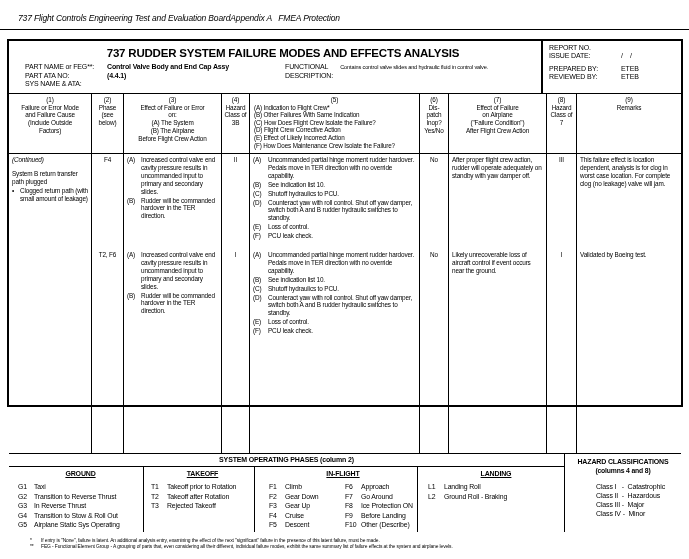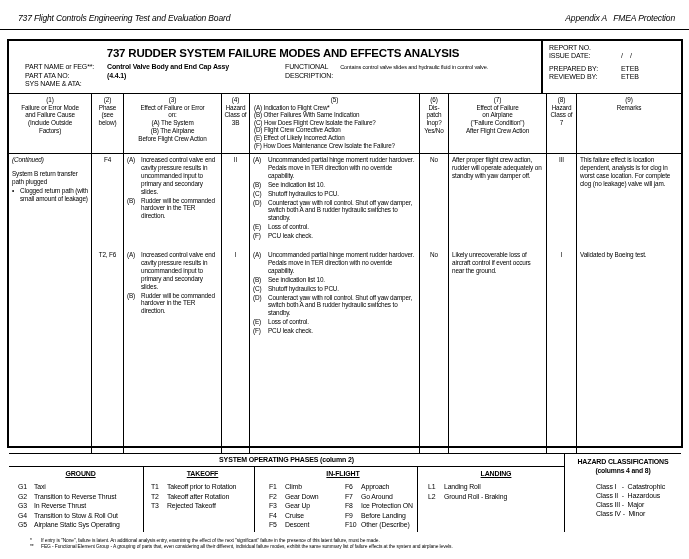--- a/index.html
+++ b/index.html
@@ -5,29 +5,29 @@
   * { margin:0; padding:0; box-sizing:border-box; }
   html,body { background:#e8e8e8; }
   .page {
     position:relative; width:689px; height:559px; background:#ffffff;
     font-family:"Liberation Sans", sans-serif; color:#000; overflow:hidden;
     letter-spacing:-0.15px;
   }
   
   .run-head {
     position:absolute; top:13px; left:18px; right:14px;
-    display:flex; justify-content:space-between;
+    display:flex; 
     font-size:8.5px; font-style:italic;
   }
   .run-head span { white-space:pre; }
   .head-rule { position:absolute; top:29px; left:0; width:689px; border-top:1.5px solid #000; }
 
   
   .table-frame {
-    position:absolute; top:39px; left:7px; width:676px; height:409px;
+    position:absolute; top:39px; left:7px; width:676px; height:368px;
     border:2px solid #000;
   }
 
   
   .title-block { display:flex; height:53px; border-bottom:1.5px solid #000; }
   .tb-left { width:532px; padding:2px 0 0 16px; position:relative; }
   .tb-title { text-align:center; font-weight:bold; font-size:11.5px; margin-top:4px; margin-bottom:4px; letter-spacing:-0.2px; }
   .tb-row { display:flex; font-size:7px; line-height:8.6px; align-items:baseline; }
   .tb-label-a { width:82px; }
   .tb-value { width:178px; font-weight:bold; }

